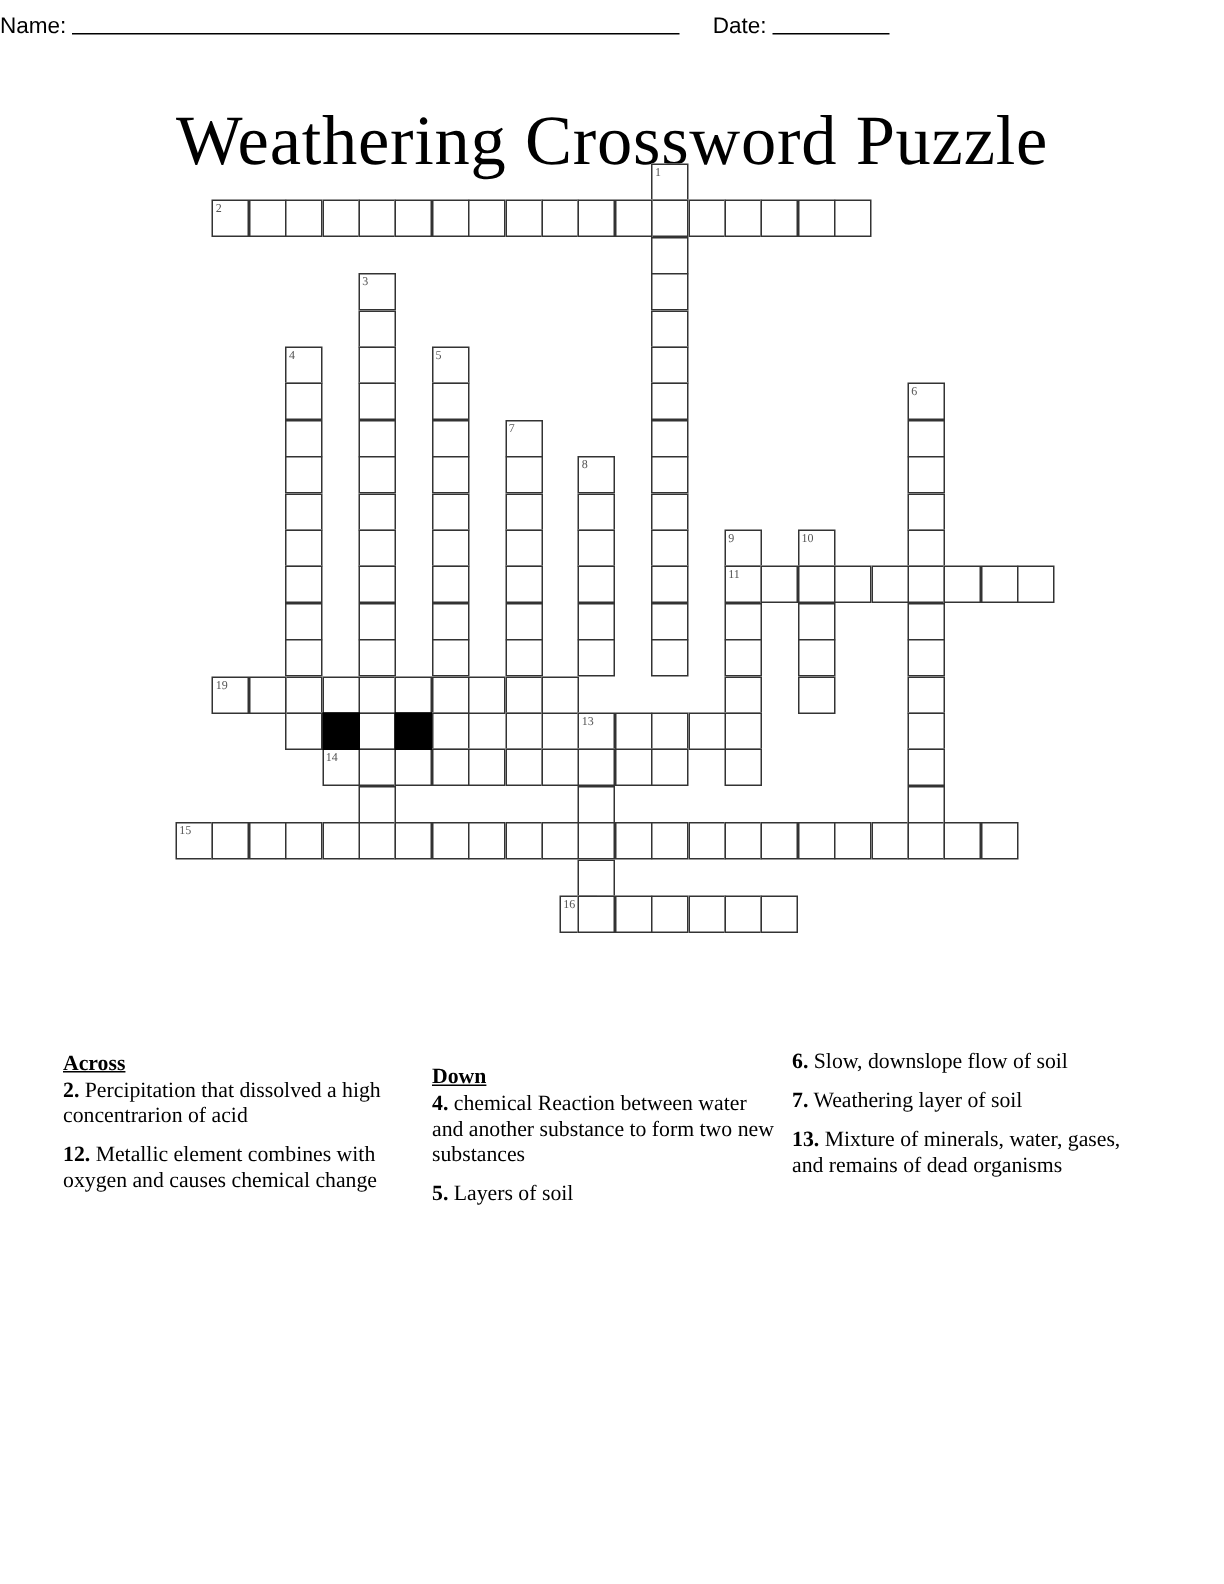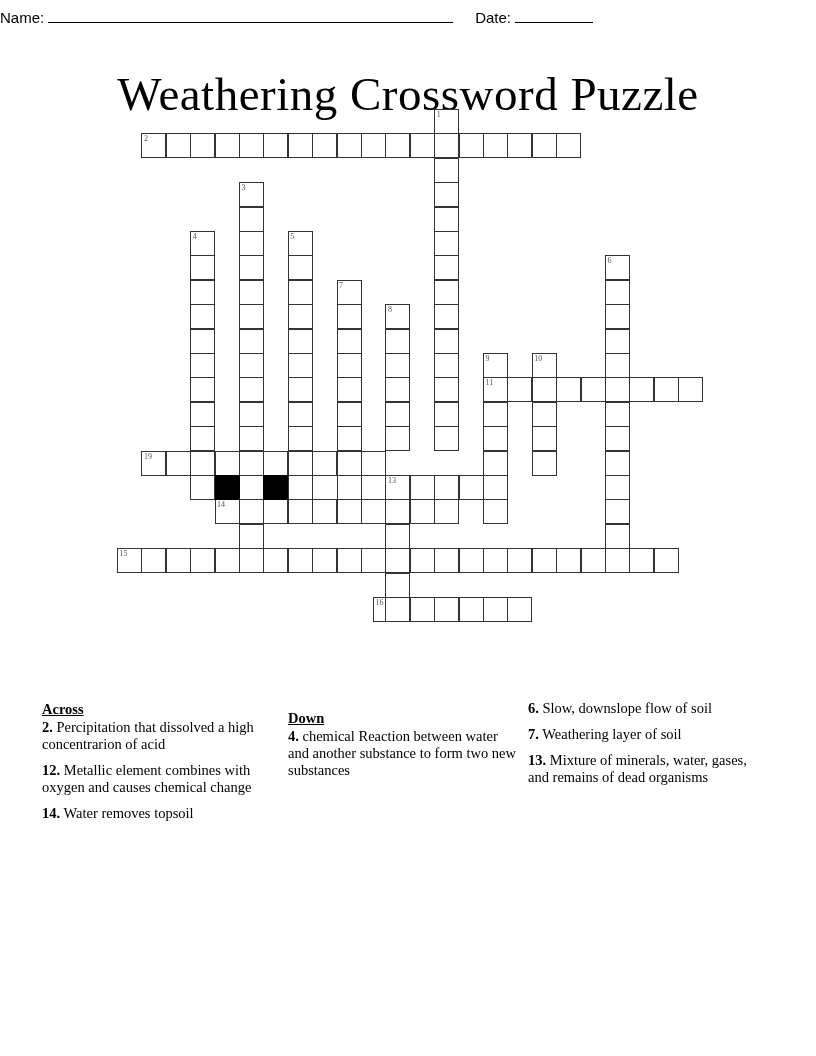--- a/index.html
+++ b/index.html
@@ -330,26 +330,26 @@
     <div class="cell" style="left: 434.2px; top: 499.4px;"></div>
     <div class="cell block" style="left: 214.6px; top: 475px;"></div>
     <div class="cell block" style="left: 263.4px; top: 475px;"></div>
   </div>
 
 <div id="clues">
   <div class="clue-col col1">
     <div class="section-head">Across</div>
     <div class="clue"><span class="n">2.</span> <span>Percipitation that dissolved a high concentrarion of acid</span></div>
     <div class="clue"><span class="n">12.</span> <span>Metallic element combines with oxygen and causes chemical change</span></div>
-    <div class="clue"><span class="n">14.</span> <span>Water removes topsoil</span></div>
   </div>
 
   <div class="clue-col col2">
     <div class="section-head down">Down</div>
     <div class="clue"><span class="n">4.</span> <span>chemical Reaction between water and another substance to form two new substances</span></div>
+    <div class="clue"><span class="n">5.</span> <span>Layers of soil</span></div>
   </div>
 
   <div class="clue-col col3">
     <div class="clue"><span class="n">6.</span> <span>Slow, downslope flow of soil</span></div>
     <div class="clue"><span class="n">7.</span> <span>Weathering layer of soil</span></div>
     <div class="clue"><span class="n">13.</span> <span>Mixture of minerals, water, gases, and remains of dead organisms</span></div>
   </div>
 </div>
 
 </body></html>

